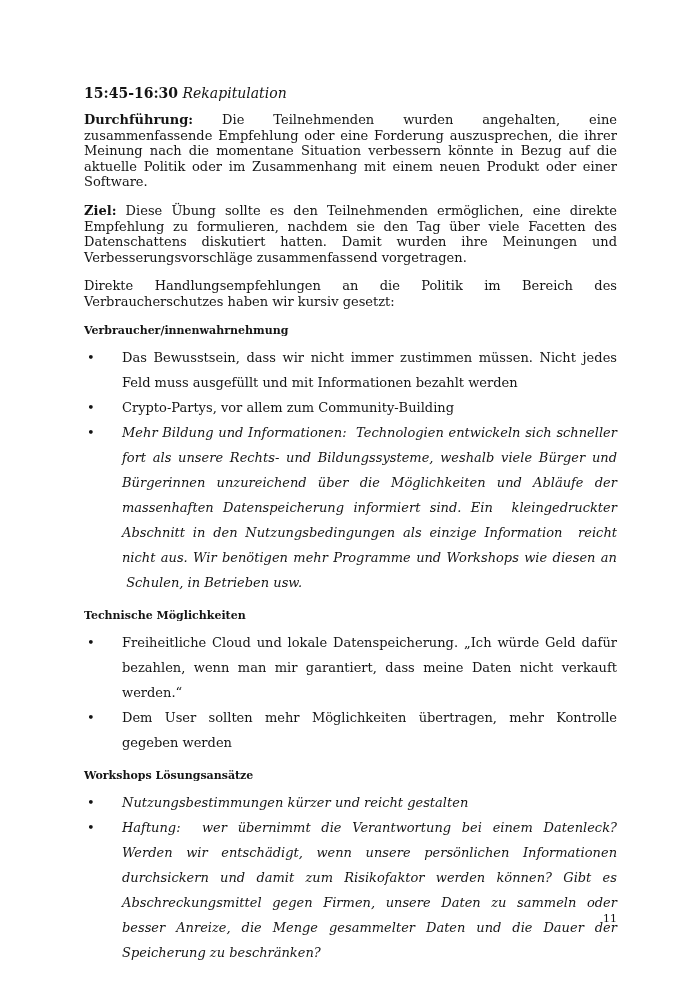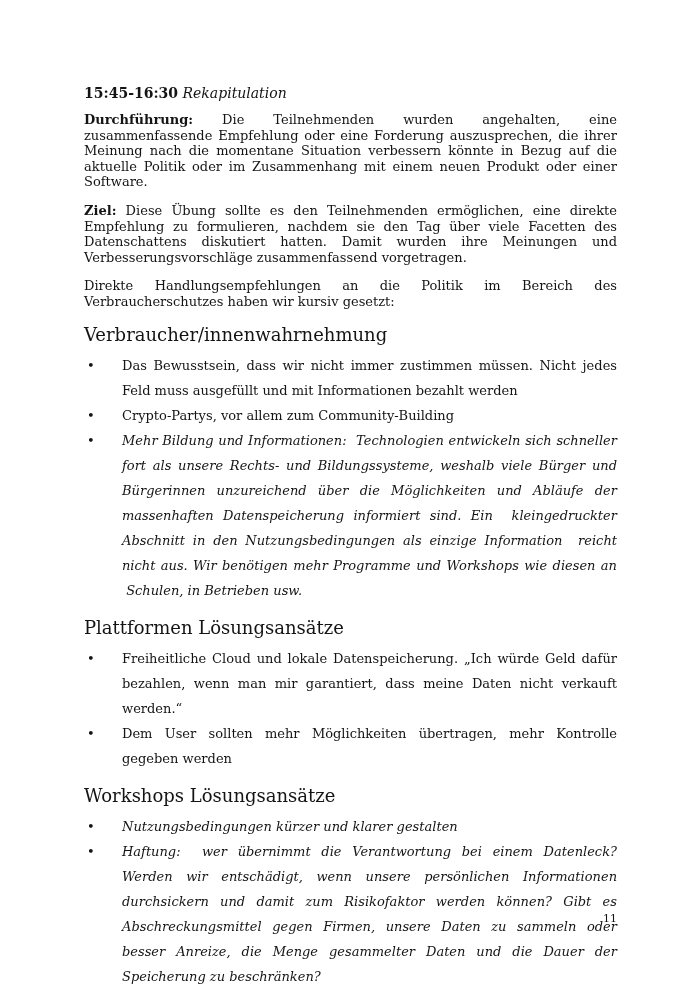--- a/index.html
+++ b/index.html
@@ -19,22 +19,22 @@
 
   p.para {
     font-size: 13px;
     line-height: 15.6px;
     text-align: justify;
     margin-bottom: 13px;
   }
   p.para .lead { font-weight: bold; }
 
   h3.section-heading {
-    font-size: 18px;
-    font-weight: normal;
+    font-size: 11px;
+    font-weight: bold;
     margin: 14px 0 8px 0;
   }
 
   ul.bullets {
     list-style: none;
     font-size: 13px;
     line-height: 25px;
     margin: 6px 0 14px 0;
   }
   ul.bullets li {
@@ -70,28 +70,28 @@
 
   <p class="para">Direkte Handlungsempfehlungen an die Politik im Bereich des Verbraucherschutzes haben wir kursiv gesetzt:</p>
 
   <h3 class="section-heading">Verbraucher/innenwahrnehmung</h3>
   <ul class="bullets">
     <li>Das Bewusstsein, dass wir nicht immer zustimmen müssen. Nicht jedes Feld muss ausgefüllt und mit Informationen bezahlt werden</li>
     <li>Crypto-Partys, vor allem zum Community-Building</li>
     <li class="italic">Mehr Bildung und Informationen:&nbsp; Technologien entwickeln sich schneller fort als unsere Rechts- und Bildungssysteme, weshalb viele Bürger und Bürgerinnen unzureichend über die Möglichkeiten und Abläufe der massenhaften Datenspeicherung informiert sind. Ein &nbsp;kleingedruckter Abschnitt in den Nutzungsbedingungen als einzige Information &nbsp;reicht nicht aus. Wir benötigen mehr Programme und Workshops wie diesen an &nbsp;Schulen, in Betrieben usw.</li>
   </ul>
 
-  <h3 class="section-heading">Plattformen Lösungsansätze</h3>
+  <h3 class="section-heading">Technische Möglichkeiten</h3>
   <ul class="bullets">
     <li>Freiheitliche Cloud und lokale Datenspeicherung. „Ich würde Geld dafür bezahlen, wenn man mir garantiert, dass meine Daten nicht verkauft werden.“</li>
     <li>Dem User sollten mehr Möglichkeiten übertragen, mehr Kontrolle gegeben werden</li>
   </ul>
 
   <h3 class="section-heading">Workshops Lösungsansätze</h3>
   <ul class="bullets">
-    <li class="italic">Nutzungsbedingungen kürzer und klarer gestalten</li>
+    <li class="italic">Nutzungsbestimmungen kürzer und reicht gestalten</li>
     <li class="italic">Haftung:&nbsp; wer übernimmt die Verantwortung bei einem Datenleck? Werden wir entschädigt, wenn unsere persönlichen Informationen durchsickern und damit zum Risikofaktor werden können? Gibt es Abschreckungsmittel gegen Firmen, unsere Daten zu sammeln oder besser Anreize, die Menge gesammelter Daten und die Dauer der Speicherung zu beschränken?</li>
 
   </ul>
 
 </div>
 
 <div class="page-number">11</div>
 
 </body></html>

